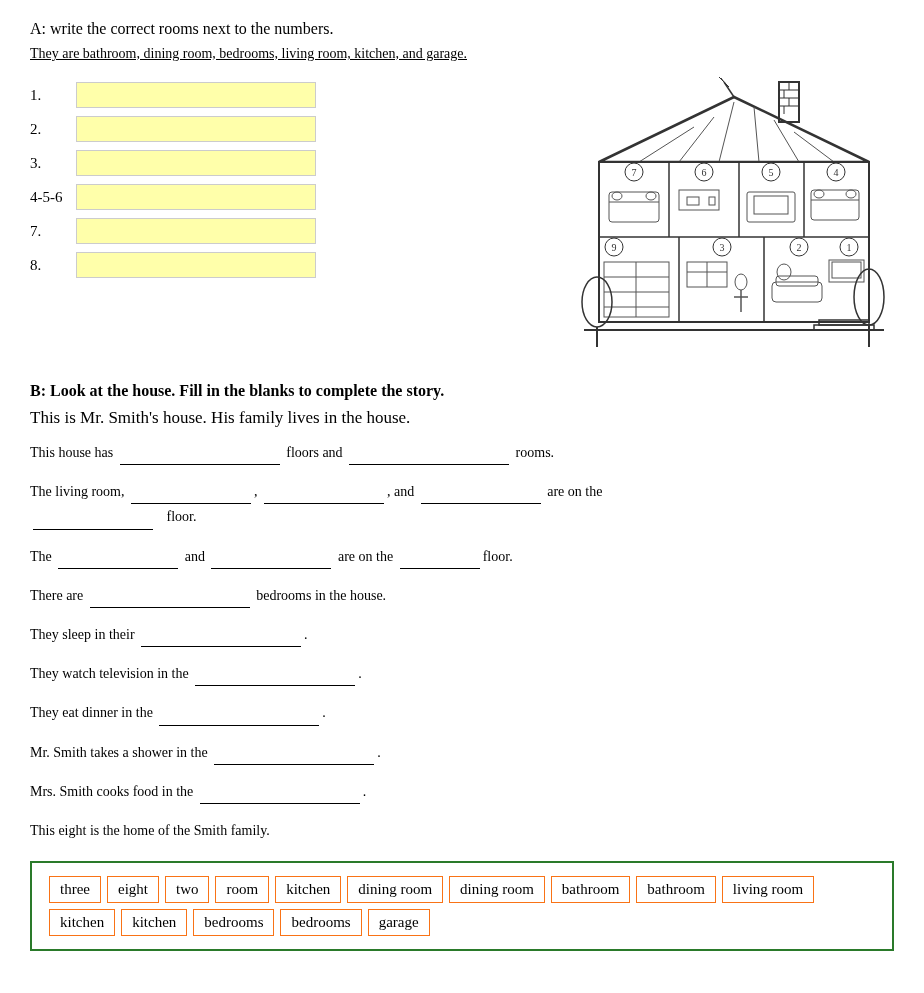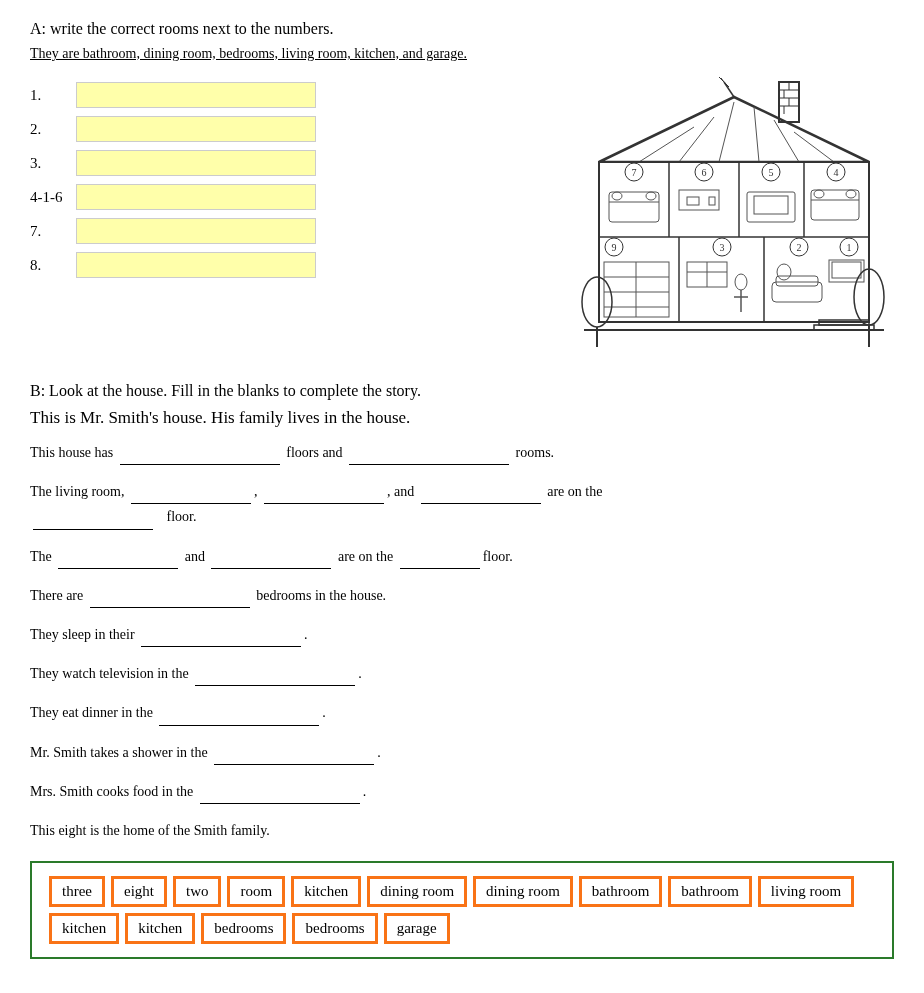--- a/index.html
+++ b/index.html
@@ -64,21 +64,21 @@
       align-items: flex-start;
       justify-content: center;
     }
 
     .house-svg {
       width: 310px;
       height: 290px;
     }
 
     .section-b-title {
-      font-weight: normal;
+      font-weight: bold;
       font-size: 16px;
       margin-bottom: 8px;
       margin-top: 10px;
     }
 
     .story-intro {
       margin-bottom: 12px;
       font-size: 17px;
     }
 
@@ -108,21 +108,21 @@
     .word-bank {
       border: 2px solid #2a7a2a;
       padding: 10px 14px;
       margin-top: 18px;
       display: flex;
       flex-wrap: wrap;
       gap: 0;
     }
 
     .word-chip {
-      border: 3px solid #f97316;
+      border: 1px solid #f97316;
       padding: 4px 10px;
       margin: 3px;
       font-size: 15px;
       background: #fff;
       cursor: default;
       font-family: 'Comic Sans MS', 'Chalkboard SE', cursive;
     }
   </style>
 </head>
 <body>
@@ -139,21 +139,21 @@
     </div>
     <div class="input-row">
       <span class="input-label">2.</span>
       <div class="yellow-input"></div>
     </div>
     <div class="input-row">
       <span class="input-label">3.</span>
       <div class="yellow-input"></div>
     </div>
     <div class="input-row">
-      <span class="input-label">4-1-6</span>
+      <span class="input-label">4-5-6</span>
       <div class="yellow-input"></div>
     </div>
     <div class="input-row">
       <span class="input-label">7.</span>
       <div class="yellow-input"></div>
     </div>
     <div class="input-row">
       <span class="input-label">8.</span>
       <div class="yellow-input"></div>
     </div>

